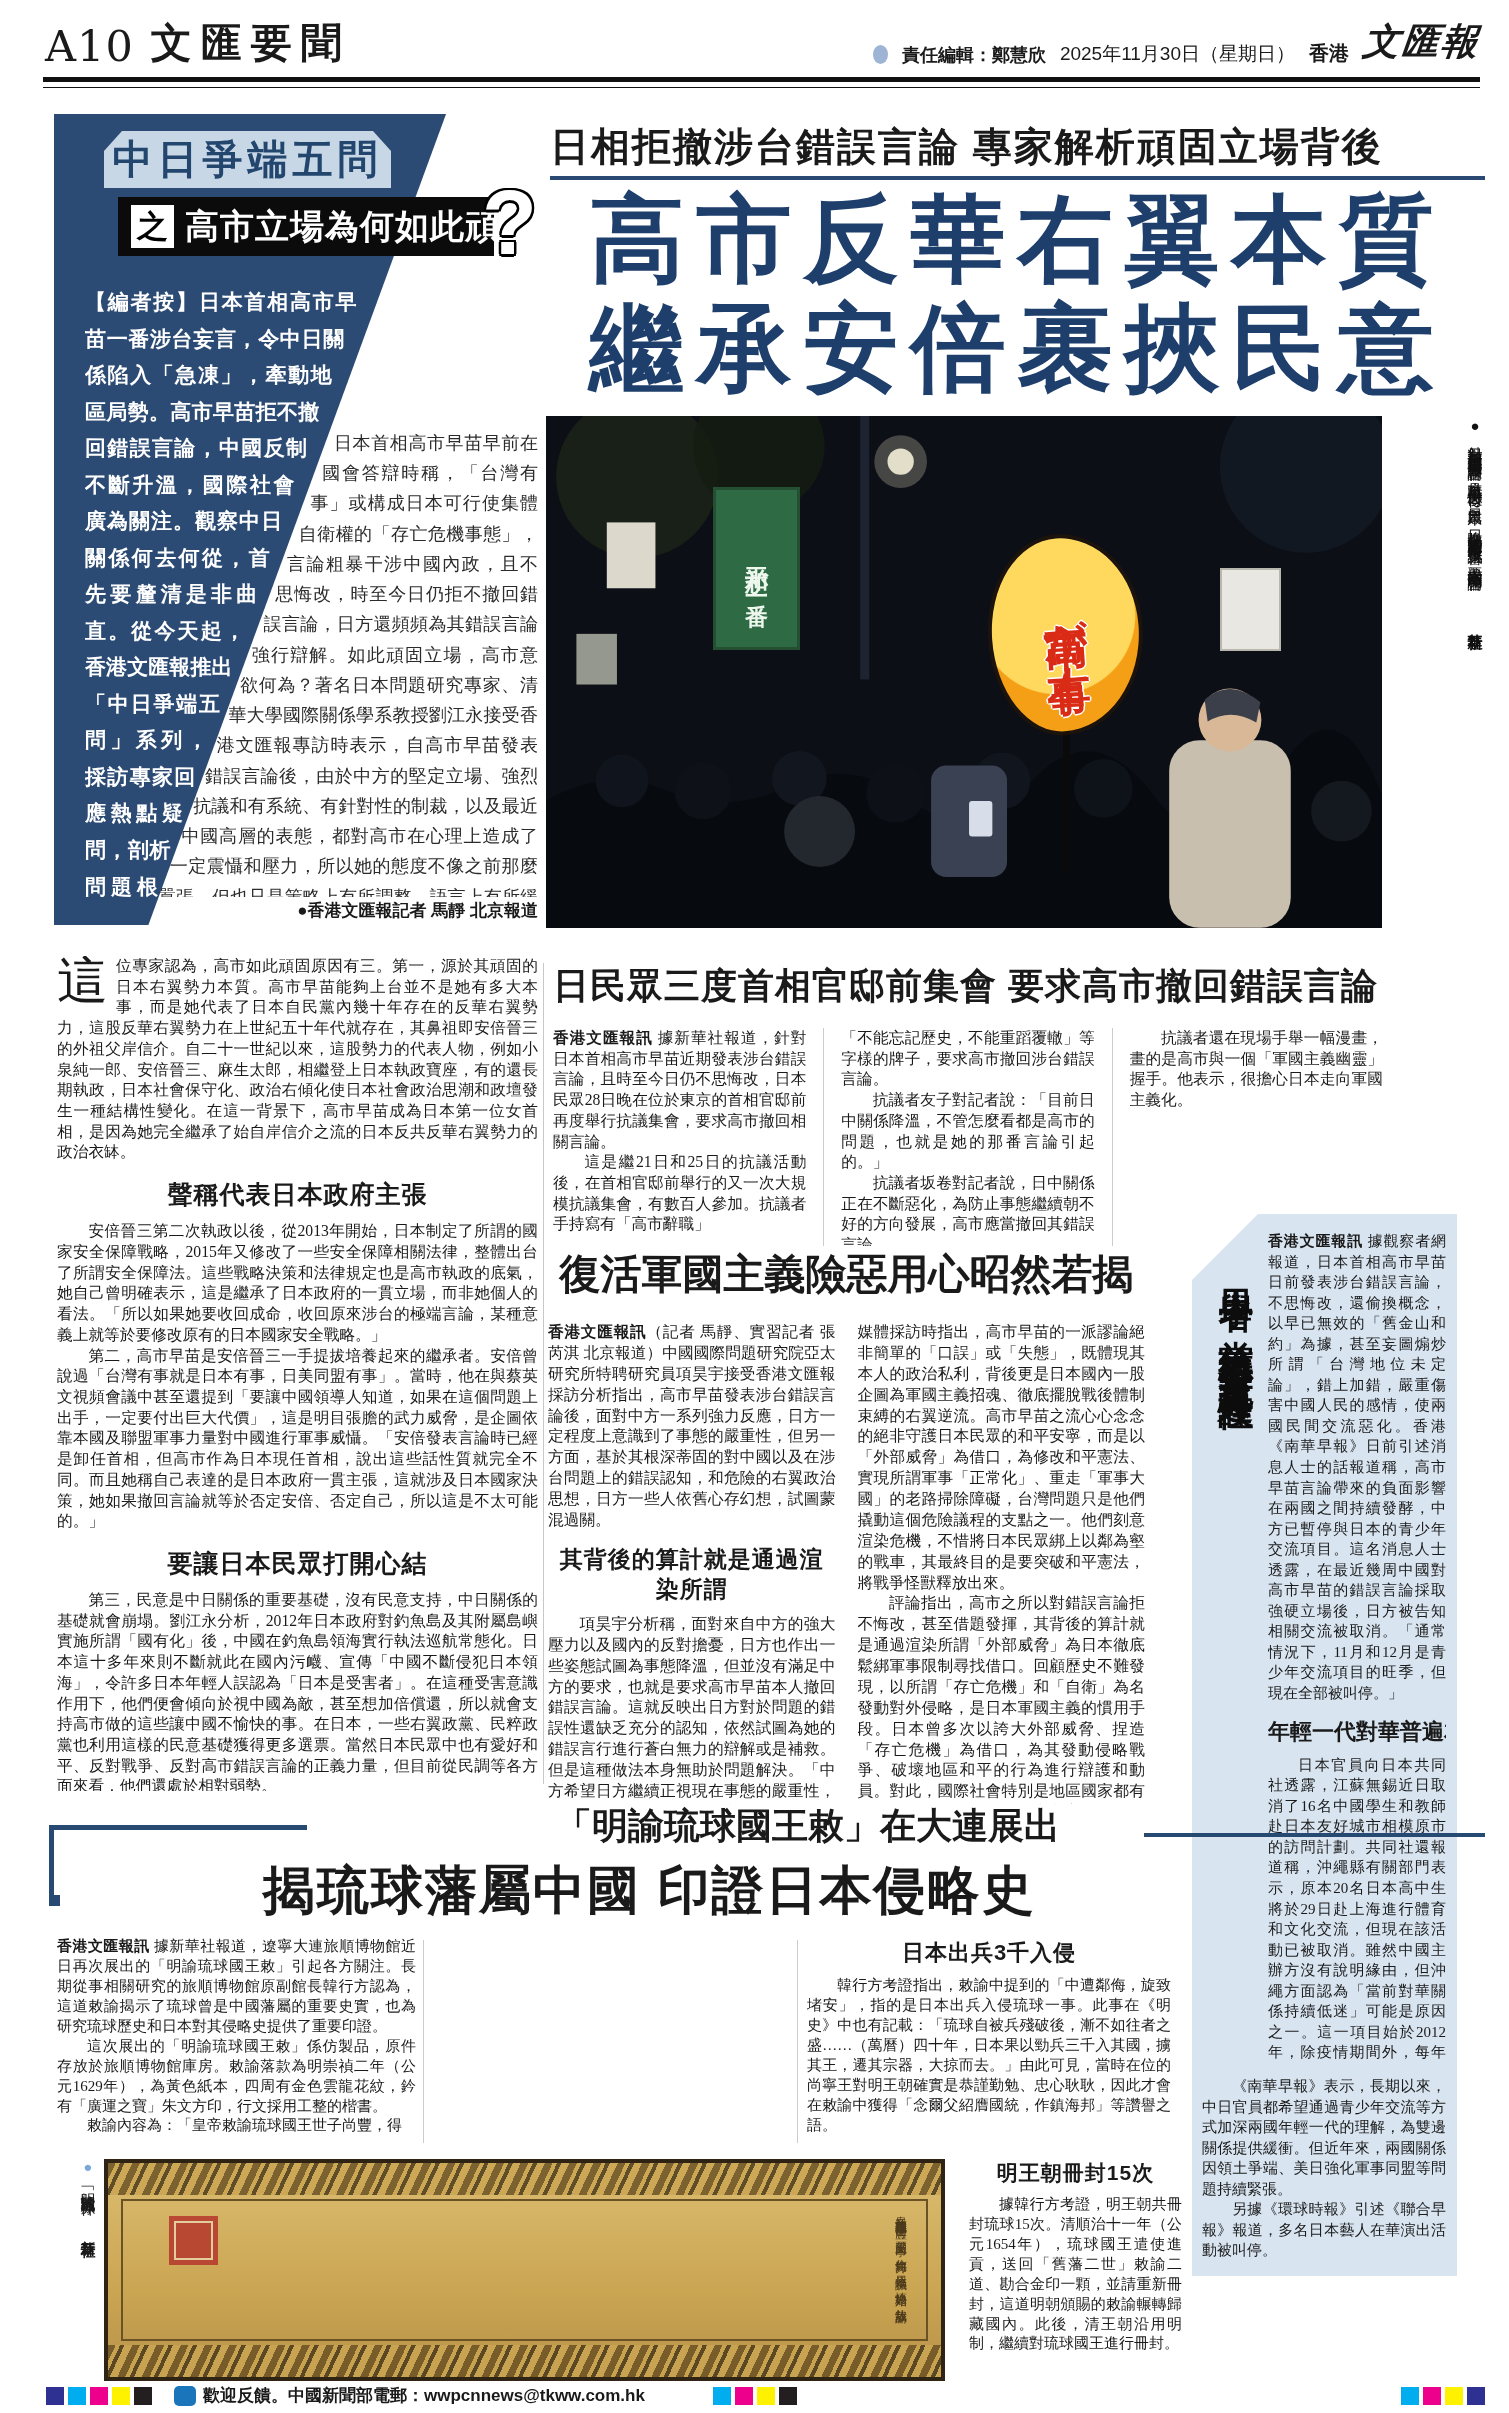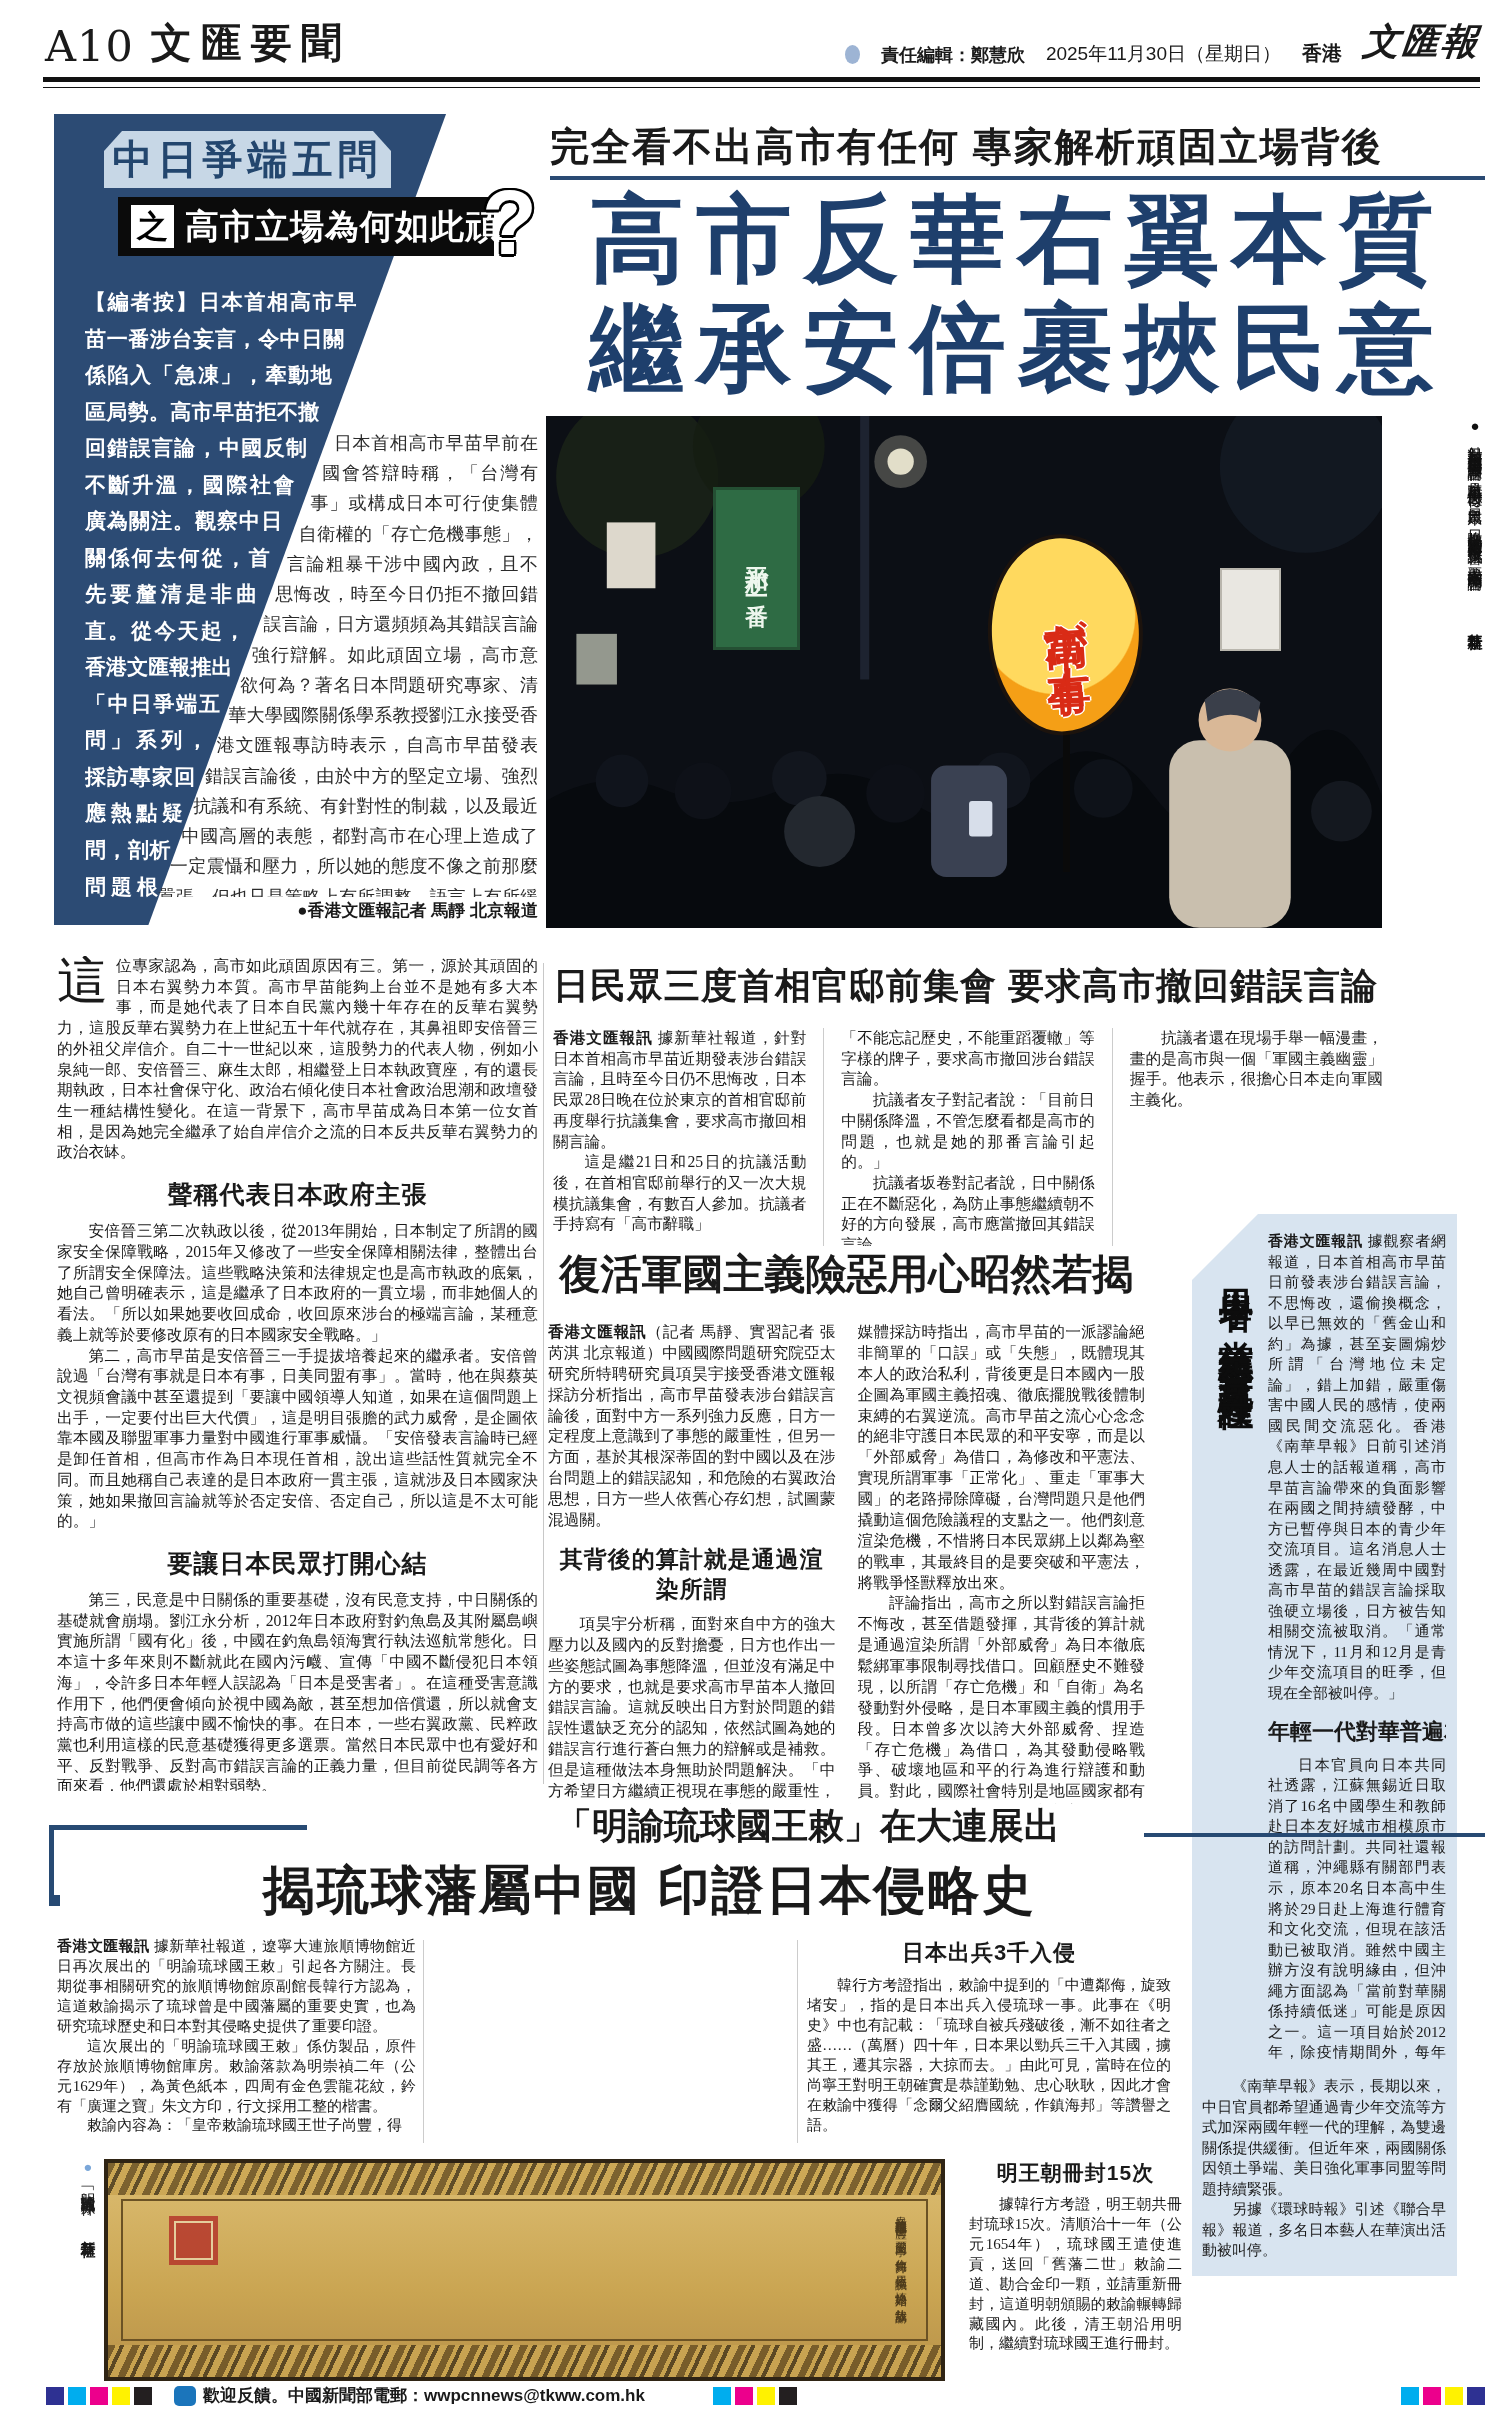--- a/index.html
+++ b/index.html
@@ -4,21 +4,21 @@
 <style>
   html,body{margin:0;padding:0;background:#ffffff;}
   body{font-family:"Liberation Serif",serif;color:#1a1a1a;}
   .page{position:relative;width:1510px;height:2413px;background:#fff;overflow:hidden;}
 
   
   .masthead{position:absolute;left:45px;top:15px;right:30px;height:56px;display:flex;justify-content:space-between;align-items:flex-end;}
   .mh-left{display:flex;align-items:flex-end;gap:17px;justify-content:center;}
   .page-no{font-size:43px;font-family:"DejaVu Serif",serif;letter-spacing:1px;}
   .section-title{font-size:41px;font-weight:700;letter-spacing:9px;}
-  .mh-right{display:flex;align-items:flex-end;gap:21px;padding-bottom:4px;}
+  .mh-right{display:flex;align-items:flex-end;gap:14px;padding-bottom:4px;}
   .editor-dot{width:15px;height:19px;border-radius:50%;background:#9db4d4;margin-bottom:3px;}
   .editor{font-size:18px;font-weight:700;font-family:"Liberation Sans",sans-serif;}
   .date{font-size:19px;font-family:"Liberation Sans",sans-serif;}
   .brand-prefix{font-size:20px;font-weight:700;}
   .brand{font-size:37px;font-weight:900;font-style:italic;letter-spacing:2px;transform:skewX(-6deg);display:inline-block;}
   .masthead-rule{position:absolute;left:43px;right:30px;top:77px;height:5px;border-top:5px solid #111;border-bottom:1.5px solid #111;}
 
   
   .series-bg{position:absolute;left:54px;top:114px;width:484px;height:811px;background:#2c4b74;
     clip-path:polygon(0 0,81% 0,19.5% 100%,0 100%);}
@@ -177,21 +177,21 @@
   <div class="series-q">
     <span class="zhi">之</span>
     <span class="q-text">高市立場為何如此頑固</span>
   </div>
   <div class="series-qmark">?</div>
   <div class="series-note">
     <div class="diag"></div>
     <span>【編者按】日本首相高市早苗一番涉台妄言，令中日關係陷入「急凍」，牽動地區局勢。高市早苗拒不撤回錯誤言論，中國反制不斷升溫，國際社會廣為關注。觀察中日關係何去何從，首先要釐清是非曲直。從今天起，香港文匯報推出「中日爭端五問」系列，採訪專家回應熱點疑問，剖析問題根源，去偽存真，提出爭端解決之道。</span>
   </div>
 
-  <div class="kicker">完全看不出高市有任何 專家解析頑固立場背後</div>
+  <div class="kicker">日相拒撤涉台錯誤言論 專家解析頑固立場背後</div>
   <div class="kicker-rule"></div>
   <div class="main-headline">
     <div>高市反華右翼本質</div>
     <div>繼承安倍裹挾民意</div>
   </div>
 
   <div class="lede">
     <div class="diag"></div>
     <span>日本首相高市早苗早前在國會答辯時稱，「台灣有事」或構成日本可行使集體自衛權的「存亡危機事態」，言論粗暴干涉中國內政，且不思悔改，時至今日仍拒不撤回錯誤言論，日方還頻頻為其錯誤言論強行辯解。如此頑固立場，高市意欲何為？著名日本問題研究專家、清華大學國際關係學系教授劉江永接受香港文匯報專訪時表示，自高市早苗發表錯誤言論後，由於中方的堅定立場、強烈抗議和有系統、有針對性的制裁，以及最近中國高層的表態，都對高市在心理上造成了一定震懾和壓力，所以她的態度不像之前那麼囂張，但也只是策略上有所調整，語言上有所緩和，仍然拒不收回錯誤言論，這都在預料之中。</span>
   </div>

